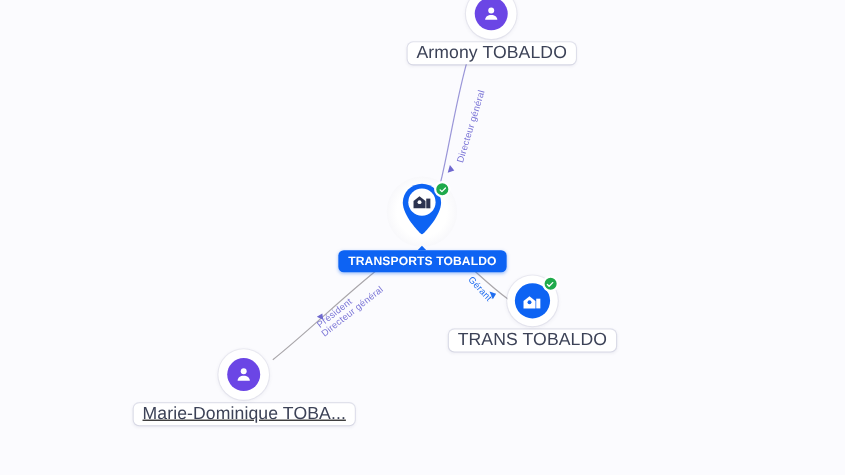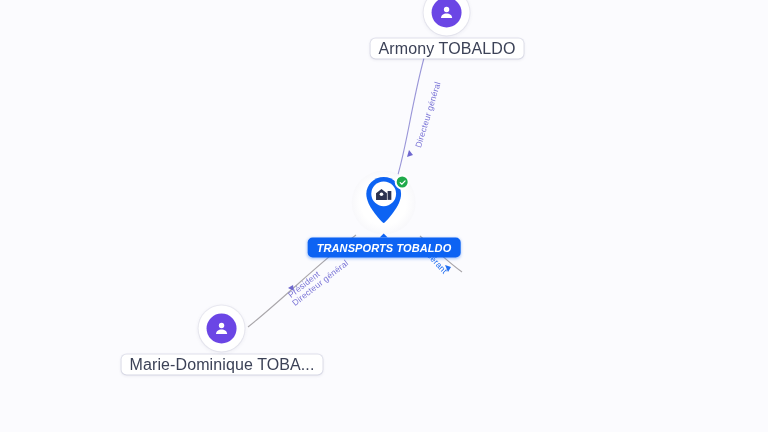--- a/index.html
+++ b/index.html
@@ -187,21 +187,21 @@
       <div class="avatar-person">
         <svg width="18" height="18" viewBox="0 0 24 24" fill="#ffffff">
           <circle cx="12" cy="8" r="3.6"></circle>
           <path d="M4.6 19.4c0-3.7 3.3-6 7.4-6s7.4 2.3 7.4 6z"></path>
         </svg>
       </div>
     </div>
     <div class="node-label">Armony TOBALDO</div>
   </div>
 
-  <div class="node" style="left:384px; top:214px;font-style:italic;">
+  <div class="node" style="left:384px; top:204px;">
     <div class="pin-wrap">
       <div class="pin">
         <svg width="40" height="50" viewBox="0 0 40 50">
           <path d="M20 1.5c-9.6 0-17.4 7.6-17.4 17 0 11.9 14.2 26.3 16.2 28.3a1.7 1.7 0 0 0 2.4 0c2-2 16.2-16.4 16.2-28.3 0-9.4-7.8-17-17.4-17z" fill="#0d63f3"></path>
           <circle cx="20" cy="18.3" r="12.4" fill="#ffffff"></circle>
         </svg>
       </div>
 
       <div style="position:absolute; left:50%; top:50%; transform:translate(-50%,-50%) translateY(-7px);">
         <svg width="17" height="15" viewBox="0 0 20 17" fill="#2c3350">
@@ -212,22 +212,39 @@
       </div>
       <div class="badge-check badge-on-pin">
         <svg width="8" height="8" viewBox="0 0 12 12" fill="none">
           <path d="M2.3 6.2 L4.7 8.6 L9.6 3.6" stroke="#ffffff" stroke-width="1.8" stroke-linecap="round" stroke-linejoin="round"></path>
         </svg>
       </div>
     </div>
     <div class="node-label primary">TRANSPORTS TOBALDO</div>
   </div>
 
-
-  <div class="node" style="left:222px; top:340px;">
+  <div class="node" style="left:484px; top:285px;">
+    <div class="node-halo">
+      <div class="avatar-company">
+        <svg width="17" height="15" viewBox="0 0 20 17" fill="#ffffff">
+          <path d="M1 16V8.2L7.4 3.1 13.8 8.2V16z"></path>
+          <rect x="14.6" y="5.6" width="4.4" height="10.4"></rect>
+          <circle cx="7.4" cy="9.4" r="2.1" fill="#0d63f3"></circle>
+        </svg>
+      </div>
+      <div class="badge-check badge-on-circle">
+        <svg width="8" height="8" viewBox="0 0 12 12" fill="none">
+          <path d="M2.3 6.2 L4.7 8.6 L9.6 3.6" stroke="#ffffff" stroke-width="1.8" stroke-linecap="round" stroke-linejoin="round"></path>
+        </svg>
+      </div>
+    </div>
+    <div class="node-label">TRANS TOBALDO</div>
+  </div>
+
+  <div class="node" style="left:222px; top:352px;text-decoration:underline;">
     <div class="node-halo">
       <div class="avatar-person">
         <svg width="18" height="18" viewBox="0 0 24 24" fill="#ffffff">
           <circle cx="12" cy="8" r="3.6"></circle>
           <path d="M4.6 19.4c0-3.7 3.3-6 7.4-6s7.4 2.3 7.4 6z"></path>
         </svg>
       </div>
     </div>
     <div class="node-label">Marie-Dominique TOBA...</div>
   </div>

